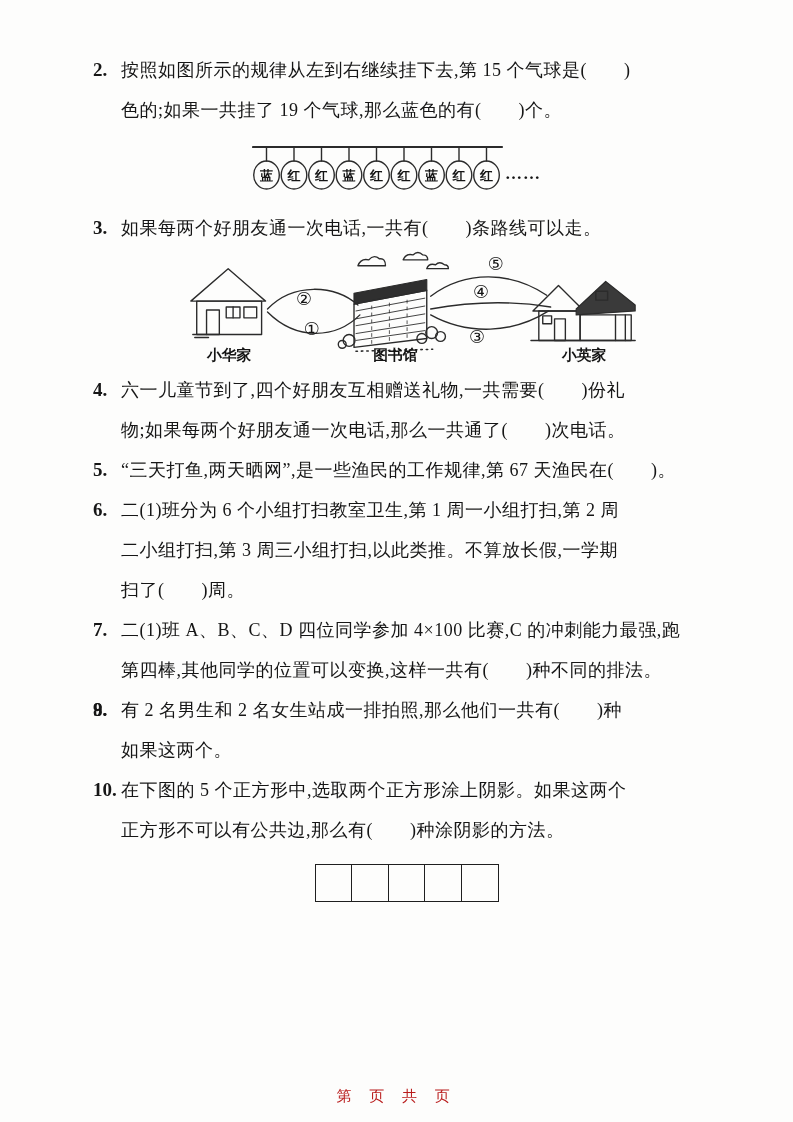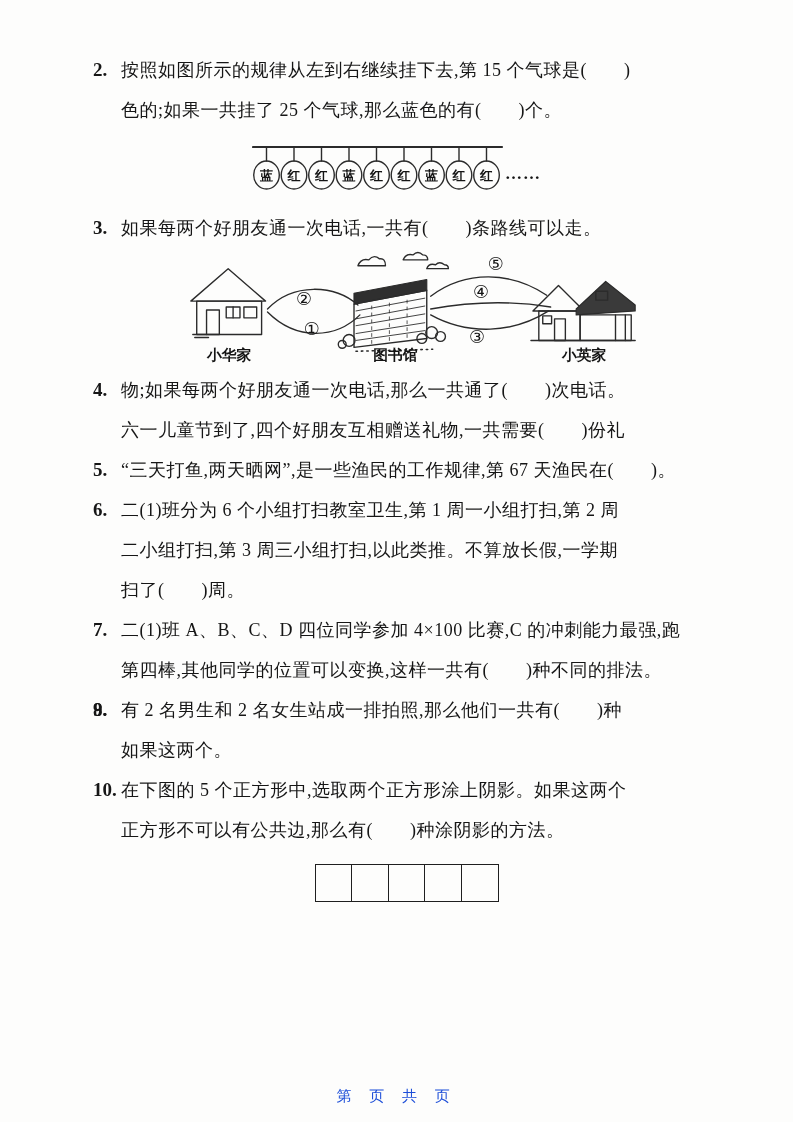--- a/index.html
+++ b/index.html
@@ -35,40 +35,40 @@
   .square{
     width:36px;height:36px;
     border:1.6px solid #1f1f1f;
     background:#fdfdfc;
     margin-left:-1.6px;
   }
   .square:first-child{margin-left:0;}
   .footer{
     position:absolute;bottom:16px;left:0;width:100%;
     text-align:center;font-size:15px;letter-spacing:7px;
-    color:#1d4ed8;
+    color:#b91c1c;
   }
   
   .art{stroke:#2b2b2b;fill:none;stroke-width:1.4;stroke-linejoin:round;stroke-linecap:round;}
   .art-dark{stroke:#2b2b2b;fill:#3a3a3a;stroke-width:1.2;stroke-linejoin:round;}
   .svglabel{font-size:15px;fill:#141414;text-anchor:middle;font-weight:bold;}
   .routenum{font-size:18px;fill:#141414;text-anchor:middle;font-family:"DejaVu Sans",sans-serif;}
   .bchar{font-size:13px;fill:#141414;text-anchor:middle;font-weight:bold;}
   .bdots{font-size:17px;fill:#141414;font-weight:bold;letter-spacing:1px;}
 </style>
 </head>
 <body>
 
 <div class="sheet">
   <div class="content">
 
     <div class="question">
       <span class="qnum">2.</span>
       <div class="qline">按照如图所示的规律从左到右继续挂下去,第 15 个气球是(　　)</div>
-      <div class="qline">色的;如果一共挂了 25 个气球,那么蓝色的有(　　)个。</div>
+      <div class="qline">色的;如果一共挂了 19 个气球,那么蓝色的有(　　)个。</div>
     </div>
 
     <div class="fig-balloons">
       <svg width="310" height="58" viewBox="0 0 310 58">
         <line class="art" x1="1" y1="3" x2="250" y2="3" style="stroke-width:2.2"></line>
         <g>
           <line class="art" x1="14.5" y1="3" x2="14.5" y2="17"></line>
             <ellipse class="art" cx="14.5" cy="31" rx="12.8" ry="14"></ellipse>
           <text class="bchar" x="14.5" y="36">蓝</text>
         </g>
@@ -186,22 +186,22 @@
           <line class="art" x1="454" y1="66" x2="454" y2="92"></line>
           <rect class="art" x="424" y="42" width="12" height="9"></rect>
           <line class="art" x1="358" y1="92" x2="464" y2="92"></line>
         </g>
         <text class="svglabel" x="412" y="112">小英家</text>
       </svg>
     </div>
 
     <div class="question">
       <span class="qnum">4.</span>
+      <div class="qline">六一儿童节到了,四个好朋友互相赠送礼物,一共需要(　　)份礼</div>
       <div class="qline">物;如果每两个好朋友通一次电话,那么一共通了(　　)次电话。</div>
-      <div class="qline">六一儿童节到了,四个好朋友互相赠送礼物,一共需要(　　)份礼</div>
     </div>
 
     <div class="question">
       <span class="qnum">5.</span>
       <div class="qline">“三天打鱼,两天晒网”,是一些渔民的工作规律,第 67 天渔民在(　　)。</div>
     </div>
 
     <div class="question">
       <span class="qnum">6.</span>
       <div class="qline">二(1)班分为 6 个小组打扫教室卫生,第 1 周一小组打扫,第 2 周</div>

